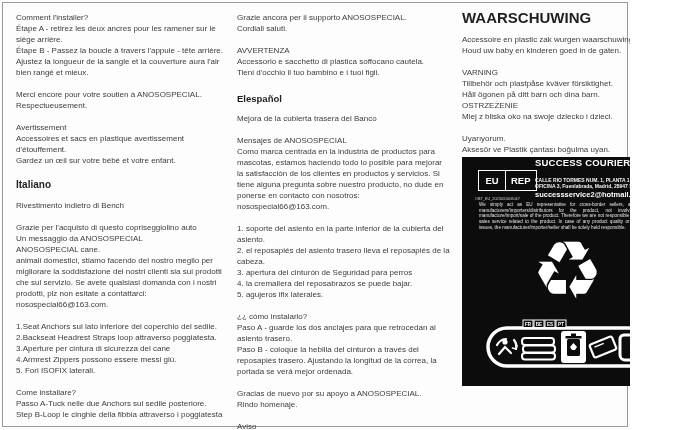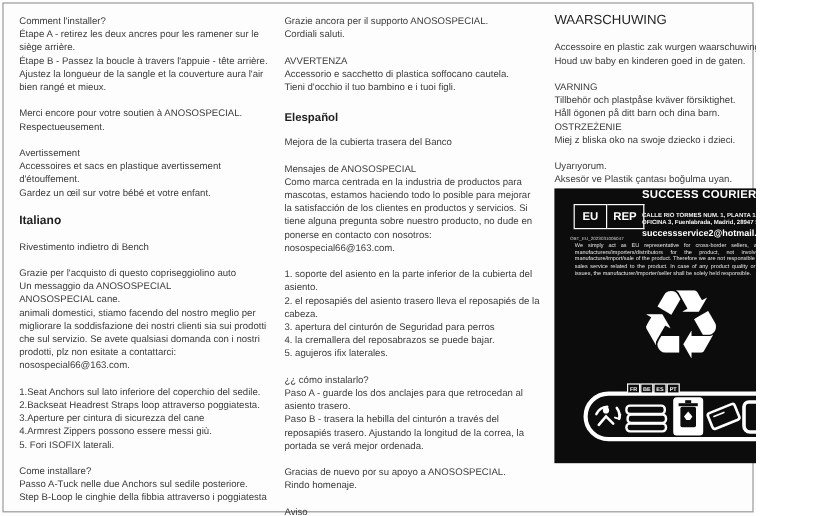--- a/index.html
+++ b/index.html
@@ -6,21 +6,21 @@
   .page{
     position:relative;width:630px;height:430px;background:#fdfdfd;
     font-family:"Liberation Sans",sans-serif;color:#3c3c3c;overflow:hidden;
   }
   .frame{position:absolute;left:2px;top:2px;right:2px;bottom:3px;border:1px solid #999;pointer-events:none;}
   .col{position:absolute;top:12px;font-size:8px;line-height:11px;}
   .col-1{left:16px;width:218px;}
   .col-2{left:237px;width:214px;}
   .col-3{left:462px;width:212px;}
   .block{margin:0 0 11px 0;}
-  .block.heading-first{font-weight:400;font-size:11px;color:#1f1f1f;margin:0 0 11px 0;}
+  .block.heading-first{font-weight:700;font-size:15px;color:#1f1f1f;margin:0 0 11px 0;}
   .block.heading{font-weight:700;font-size:10px;color:#1f1f1f;margin:13px 0 10px 0;}
   .block.heading-xl{font-weight:700;font-size:9.5px;color:#1f1f1f;margin:15px 0 9px 0;}
   .line{white-space:nowrap;}
 
   
   .label{
     position:absolute;left:462px;top:157px;width:211px;height:229px;
     background:#0c0c0c;color:#ffffff;
   }
   .eurep{
@@ -131,21 +131,21 @@
         <div class="line">2. el reposapiés del asiento trasero lleva el reposapiés de la</div>
         <div class="line">cabeza.</div>
         <div class="line">3. apertura del cinturón de Seguridad para perros</div>
         <div class="line">4. la cremallera del reposabrazos se puede bajar.</div>
         <div class="line">5. agujeros ifix laterales.</div>
       </div>
       <div class="block body">
         <div class="line">¿¿  cómo instalarlo?</div>
         <div class="line">Paso A - guarde los dos anclajes para que retrocedan al</div>
         <div class="line">asiento trasero.</div>
-        <div class="line">Paso B - trasera la hebilla del cinturón a través del</div>
+        <div class="line">Paso B - coloque la hebilla del cinturón a través del</div>
         <div class="line">reposapiés trasero. Ajustando la longitud de la correa, la</div>
         <div class="line">portada se verá mejor ordenada.</div>
       </div>
       <div class="block body">
         <div class="line">Gracias de nuevo por su apoyo a ANOSOSPECIAL.</div>
         <div class="line">Rindo homenaje.</div>
       </div>
       <div class="block body">
         <div class="line">Aviso</div>
       </div>

